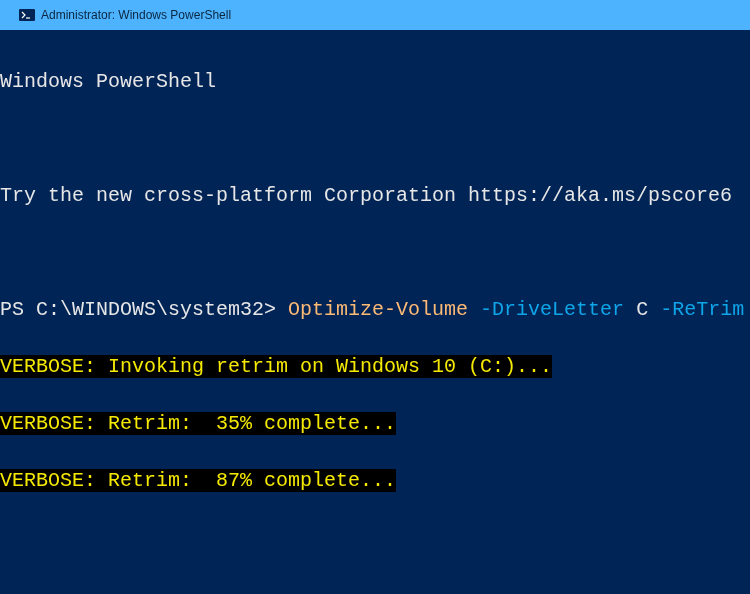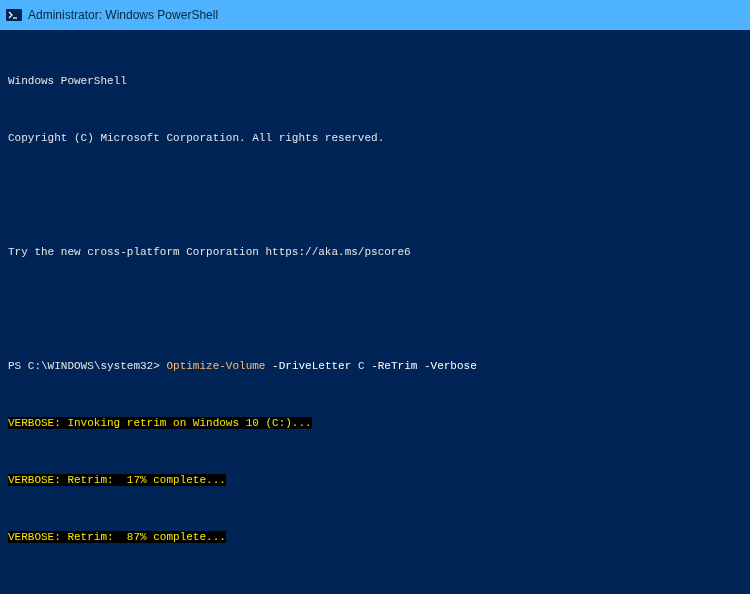--- a/index.html
+++ b/index.html
@@ -1,25 +1,25 @@
 <!DOCTYPE html>
 <html><head>
 <meta charset="utf-8">
 <style>
   * { margin: 0; padding: 0; box-sizing: border-box; }
   html, body { width: 750px; height: 594px; overflow: hidden; font-family: Consolas, 'Courier New', monospace; }
   .window { width: 750px; height: 594px; background: #4db3ff; display: flex; flex-direction: column; }
-  .titlebar { height: 30px; background: #4db3ff; display: flex; align-items: center; padding: 0 6px; gap: 6px; }
+  .titlebar { height: 30px; background: #4db3ff; display: flex; align-items: center; padding: 0 19px; gap: 6px; }
   .titlebar-icon { width: 16px; height: 16px; display: flex; align-items: center; justify-content: center; }
   .titlebar-title { font-family: 'Segoe UI', Tahoma, sans-serif; font-size: 12px; color: #0a2540; font-weight: 400; }
-  .terminal { flex: 1; background: #012456; padding: 4px 2px 2px 8px; font-size: 11px; line-height: 19px; color: #e6e6e6; white-space: pre; overflow: hidden; }
+  .terminal { flex: 1; background: #012456; padding: 4px 2px 2px 0; font-size: 20px; line-height: 19px; color: #e6e6e6; white-space: pre; overflow: hidden; }
   .blank { height: 19px; }
   .prompt-line .prompt { color: #e6e6e6; margin-top: 31px; }
   .cmd-yellow { color: #fdba74; }
-  .cmd-gray { color: #ffffff; }
+  .cmd-gray { color: #0ea5e9; }
   .cmd-white { color: #e6e6e6; }
   .verbose-line { display: block; }
   .verbose-line span { background: #000000; color: #f5e900; text-align: center; }
 </style>
 </head>
 <body>
 
 <div class="window">
   <div class="titlebar">
     <span class="titlebar-icon">
@@ -27,27 +27,26 @@
         <rect x="0" y="2" width="16" height="12" rx="1" fill="#012456"></rect>
         <path d="M3 5 L6 8 L3 11" stroke="#ffffff" stroke-width="1.2" fill="none"></path>
         <line x1="7" y1="11" x2="11" y2="11" stroke="#ffffff" stroke-width="1.2"></line>
       </svg>
     </span>
     <span class="titlebar-title">Administrator: Windows PowerShell</span>
   </div>
 
   <div class="terminal">
     <div>Windows PowerShell</div>
-    <div>Copyright (C) Microsoft Corporation. All rights reserved.</div>
     <div class="blank"></div>
     <div>Try the new cross-platform Corporation https://aka.ms/pscore6</div>
     <div class="blank"></div>
     <div class="prompt-line"><span class="prompt">PS C:\WINDOWS\system32&gt; </span><span class="cmd-yellow">Optimize-Volume</span><span class="cmd-white"> </span><span class="cmd-gray">-DriveLetter</span><span class="cmd-white"> </span><span class="cmd-white">C</span><span class="cmd-white"> </span><span class="cmd-gray">-ReTrim</span><span class="cmd-white"> </span><span class="cmd-gray">-Verbose</span></div>
     <div class="verbose-line"><span>VERBOSE: Invoking retrim on Windows 10 (C:)...</span></div>
-    <div class="verbose-line"><span>VERBOSE: Retrim:  17% complete...</span></div>
+    <div class="verbose-line"><span>VERBOSE: Retrim:  35% complete...</span></div>
     <div class="verbose-line"><span>VERBOSE: Retrim:  87% complete...</span></div>
     
     
     
     
     
     
     
     
     

